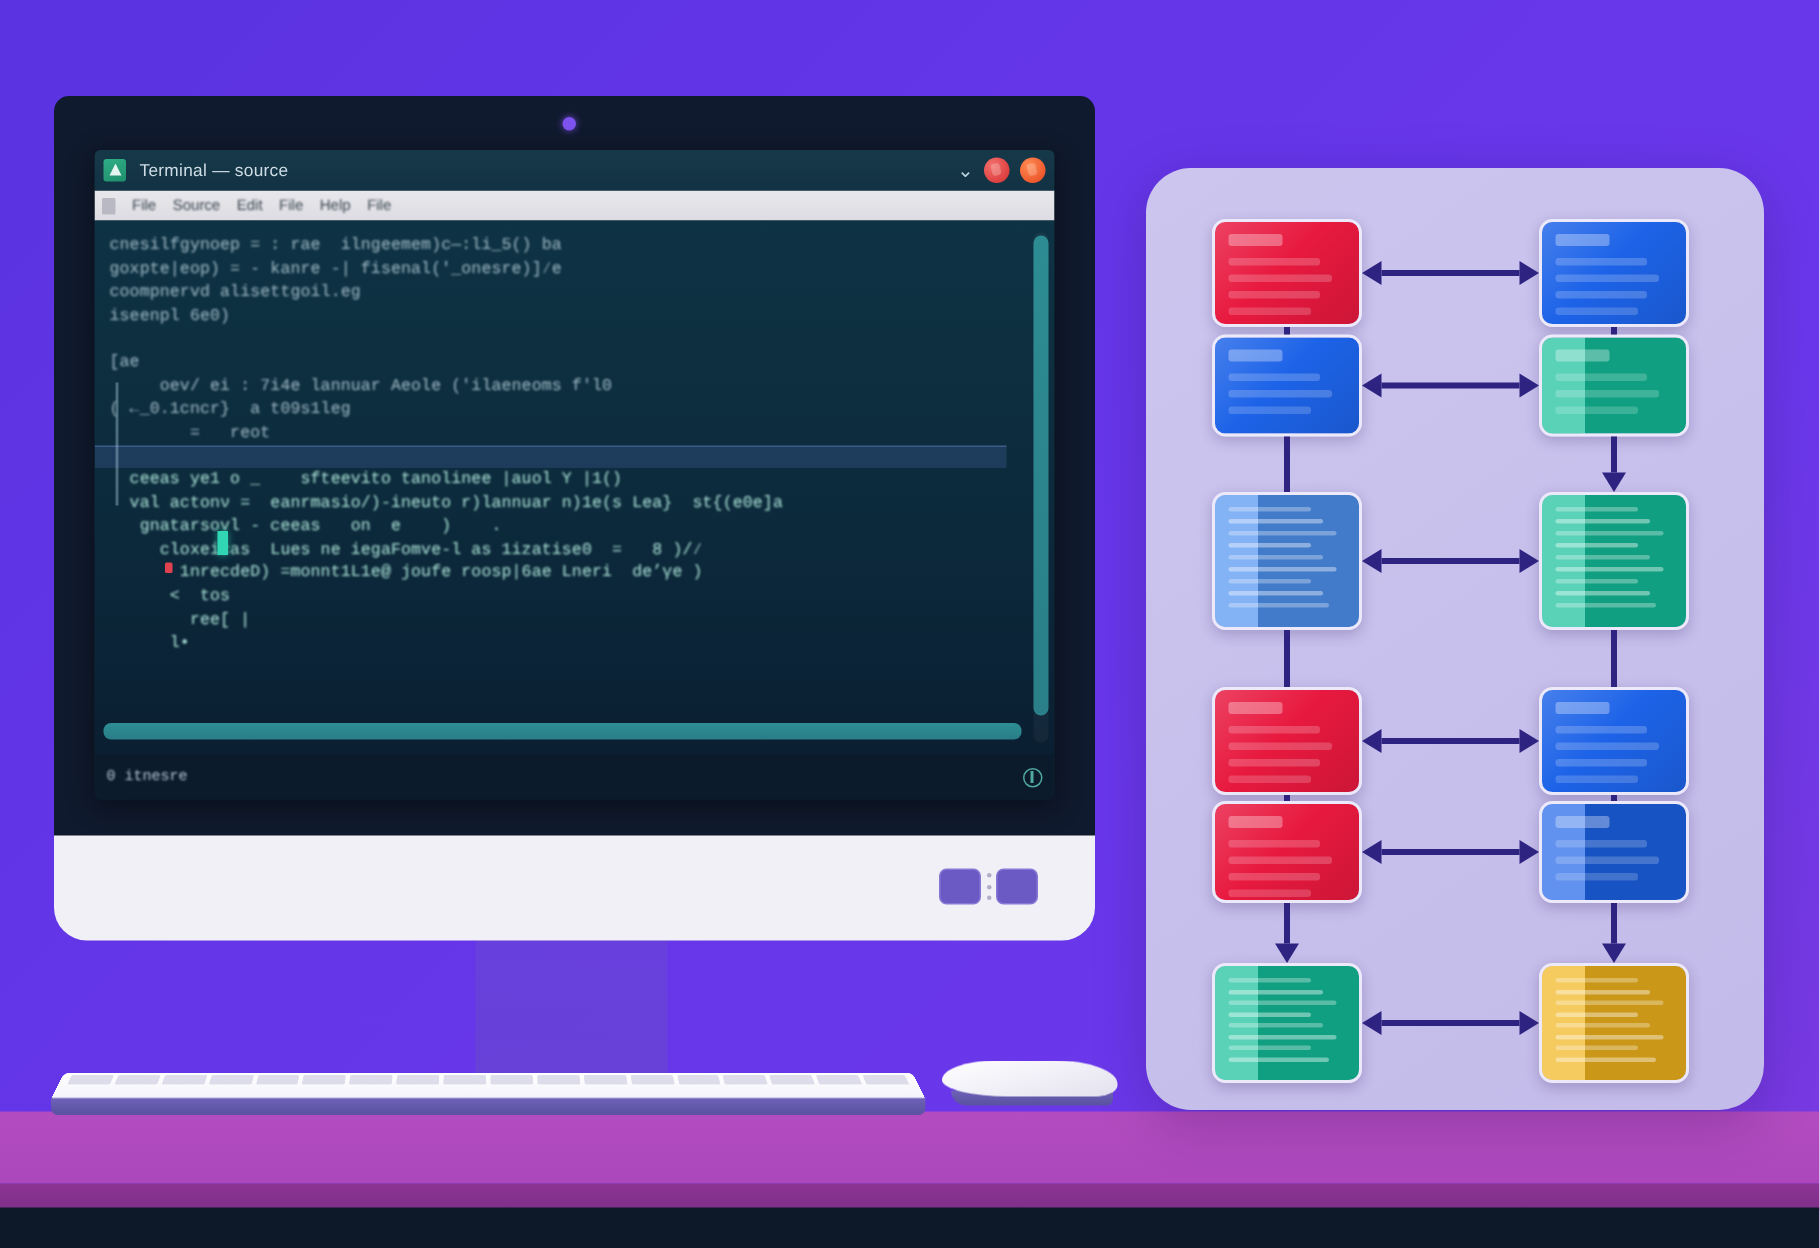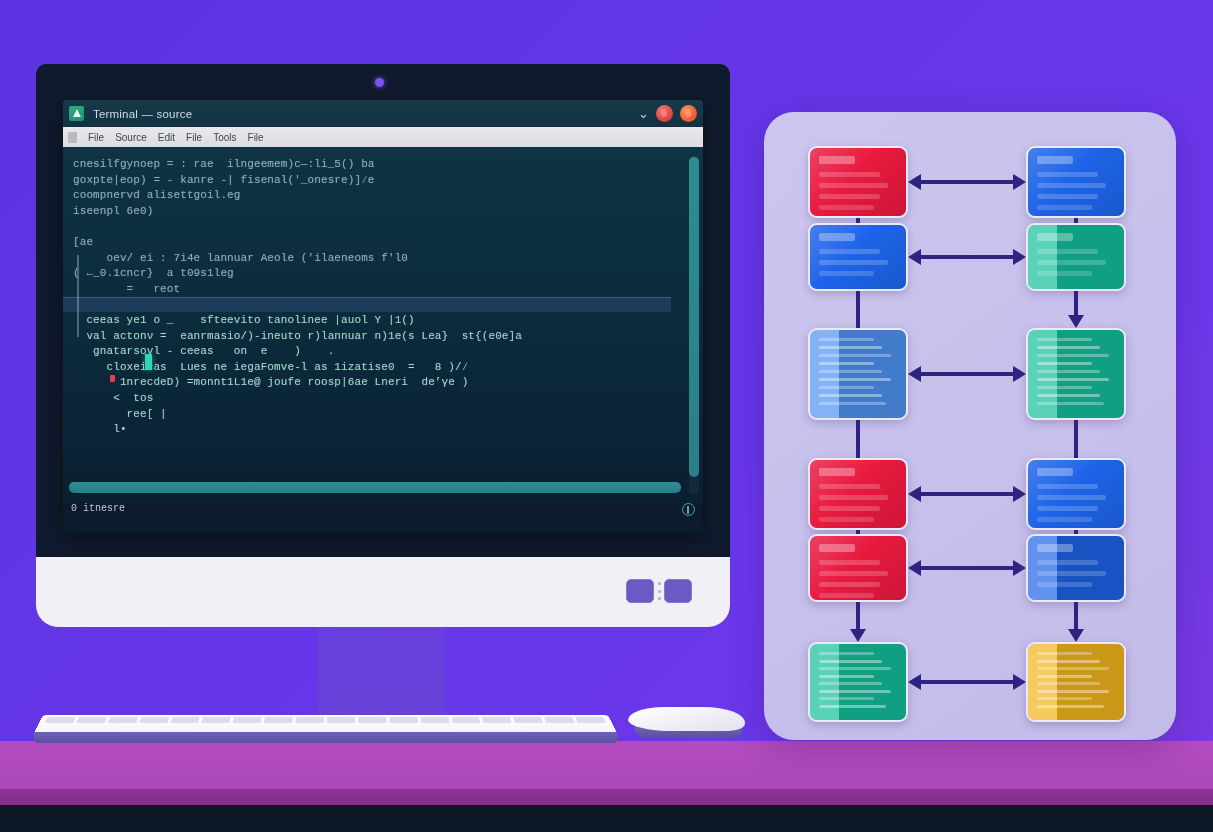--- a/index.html
+++ b/index.html
@@ -255,21 +255,21 @@
     left: 6px; bottom: 40px;
     width: 612px; height: 11px;
     background: linear-gradient(180deg, #2f8e95 0%, #297d86 100%);
     border-radius: 5px;
   }
   #term-statusbar {
     position: absolute;
     left: 0; bottom: 0;
     width: 100%; height: 30px;
     background: #0b1b2c;
-    display: flex; align-items: flex-start;
+    display: flex; align-items: center;
     padding: 0 8px;
   }
   #term-status-text {
     font-size: 10px;
     font-family: "Liberation Mono", monospace;
     color: #b9c8d4;
     filter: blur(.55px);
     flex: 1 1 auto;
   }
   #term-status-icon {
@@ -412,21 +412,21 @@
           <span class="winctl" id="win-restore"></span>
           <span class="winctl" id="win-close"></span>
         </div>
 
         <div id="terminal-menubar">
           <span id="menubar-grip"></span>
           <span class="menu-item">File</span>
           <span class="menu-item">Source</span>
           <span class="menu-item">Edit</span>
           <span class="menu-item">File</span>
-          <span class="menu-item">Tools</span>
+          <span class="menu-item">Help</span>
           <span class="menu-item">File</span>
         </div>
 
         <div id="terminal-body">
           <div id="highlight-row"></div>
           <div id="indent-guide"></div>
           <div id="code-area">
               <div class="code-line dim">cnesilfgynoep = : rae  ilngeemem)c—:li_5() ba</div>
               <div class="code-line dim">goxpte|eop) = - kanre -| fisenal('_onesre)]∕e</div>
               <div class="code-line dim">coompnervd alisettgoil.eg</div>

